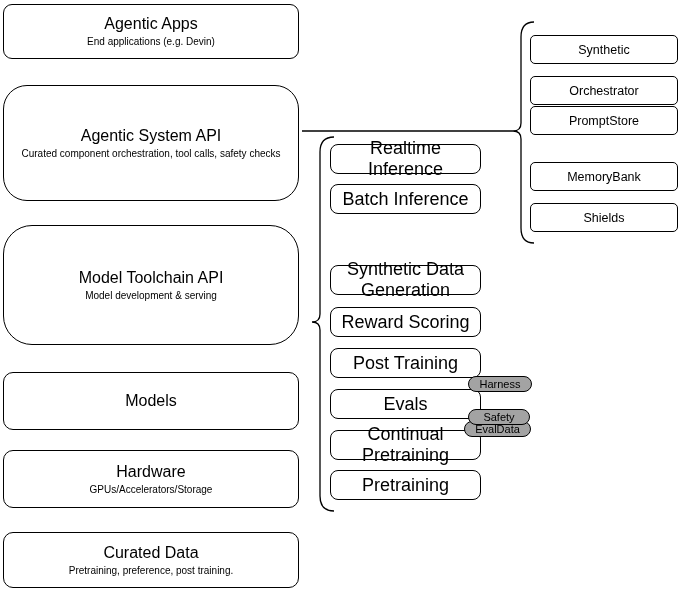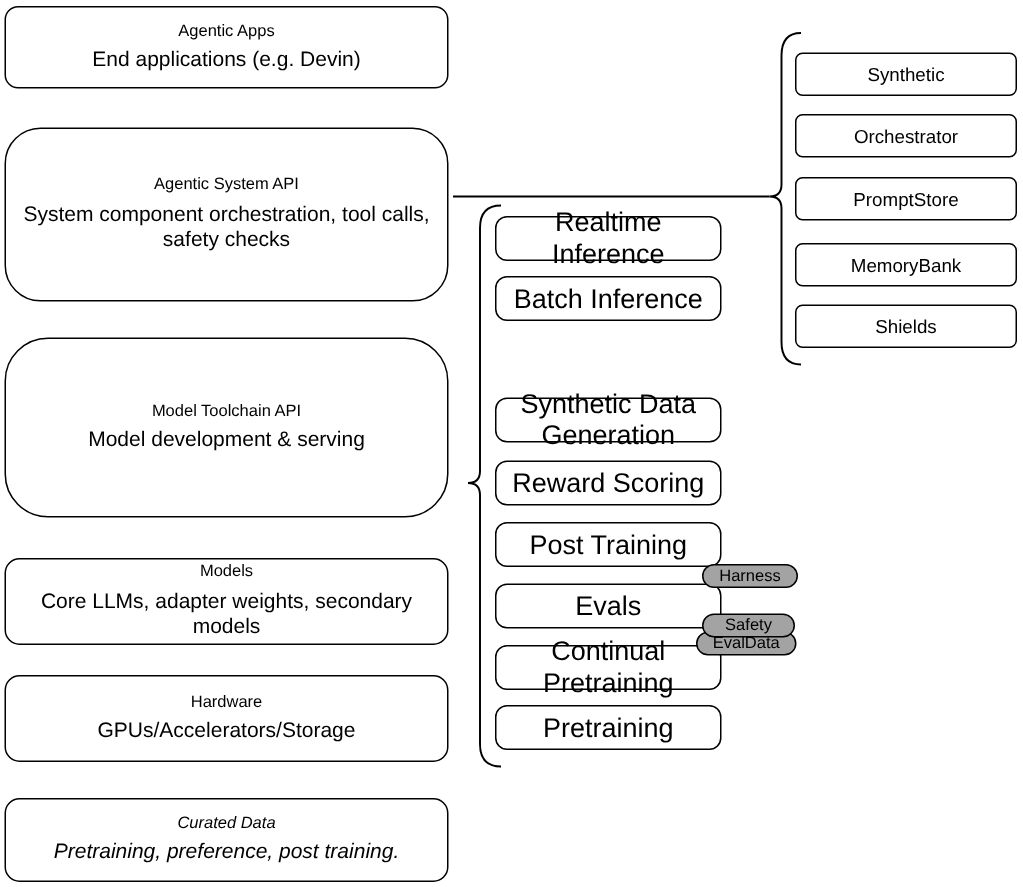--- a/index.html
+++ b/index.html
@@ -8,37 +8,37 @@
     font-family:"Liberation Sans", sans-serif; color:#000000; overflow:hidden;
   }
   svg.connectors { position:absolute; left:0; top:0; width:682px; height:591px; pointer-events:none; }
 
   .node {
     position:absolute; box-sizing:border-box; background:#ffffff;
     border:1.4px solid #000000; display:flex; flex-direction:column;
     align-items:center; justify-content:center; text-align:center;
   }
   .lbox { left:3px; width:296px; }
-  .title { font-size:11px; line-height:1.2; }
-  .sub { font-size:14px; line-height:1.25; margin-top:3px; }
+  .title { font-size:16px; line-height:1.2; }
+  .sub { font-size:10px; line-height:1.25; margin-top:3px; }
 
   .lb1 { top:4px;   height:55px;  border-radius:9px;  }
   .lb2 { top:85px;  height:116px; border-radius:24px; }
   .lb3 { top:225px; height:120px; border-radius:29px; }
   .lb4 { top:372px; height:58px;  border-radius:10px; }
   .lb5 { top:450px; height:58px;  border-radius:10px; }
-  .lb6 { top:532px; height:56px;  border-radius:10px;font-style:italic; }
+  .lb6 { top:532px; height:56px;  border-radius:10px; }
 
   .mbox { left:330px; width:151px; height:30px; border-radius:8px; font-size:18px; }
   .mb1 { top:144px; } .mb2 { top:184px; } .mb3 { top:225px; }
   .mb4 { top:265px; } .mb5 { top:307px; } .mb6 { top:348px; }
   .mb7 { top:389px; } .mb8 { top:430px; } .mb9 { top:470px; }
 
   .rbox { left:530px; width:148px; height:29px; border-radius:5px; font-size:12.5px; }
-  .rb1 { top:35px; } .rb2 { top:76px; } .rb3 { top:118px; }
+  .rb1 { top:35px; } .rb2 { top:76px; } .rb3 { top:106px; }
   .rb4 { top:162px; } .rb5 { top:203px; }
 
   .pill {
     position:absolute; box-sizing:border-box; background:#a3a3a3;
     border:1.4px solid #000000; border-radius:9px; display:flex;
     align-items:center; justify-content:center; font-size:11px; line-height:1;
   }
   .pill-harness  { left:468px; top:376px; width:64px; height:16px; }
   .pill-evaldata { left:464px; top:393px; width:67px; height:16px;margin-top:28px; }
   .pill-safety   { left:468px; top:409px; width:62px; height:16px; }
@@ -56,29 +56,28 @@
 
     <path d="M334,137 Q320,137 320,152 L320,314 Q320,322 312,322 Q320,322 320,330 L320,496 Q320,511 334,511" fill="none" stroke="#000000" stroke-width="1.3"></path>
   </svg>
 
   <div class="node lbox lb1">
     <div class="title">Agentic Apps</div>
     <div class="sub">End applications (e.g. Devin)</div>
   </div>
   <div class="node lbox lb2">
     <div class="title">Agentic System API</div>
-    <div class="sub">System component orchestration, tool calls, safety checks</div>
+    <div class="sub">Curated component orchestration, tool calls, safety checks</div>
   </div>
   <div class="node lbox lb3">
     <div class="title">Model Toolchain API</div>
     <div class="sub">Model development &amp; serving</div>
   </div>
   <div class="node lbox lb4">
     <div class="title">Models</div>
-    <div class="sub">Core LLMs, adapter weights, secondary models</div>
   </div>
   <div class="node lbox lb5">
     <div class="title">Hardware</div>
     <div class="sub">GPUs/Accelerators/Storage</div>
   </div>
   <div class="node lbox lb6">
     <div class="title">Curated Data</div>
     <div class="sub">Pretraining, preference, post training.</div>
   </div>
 

